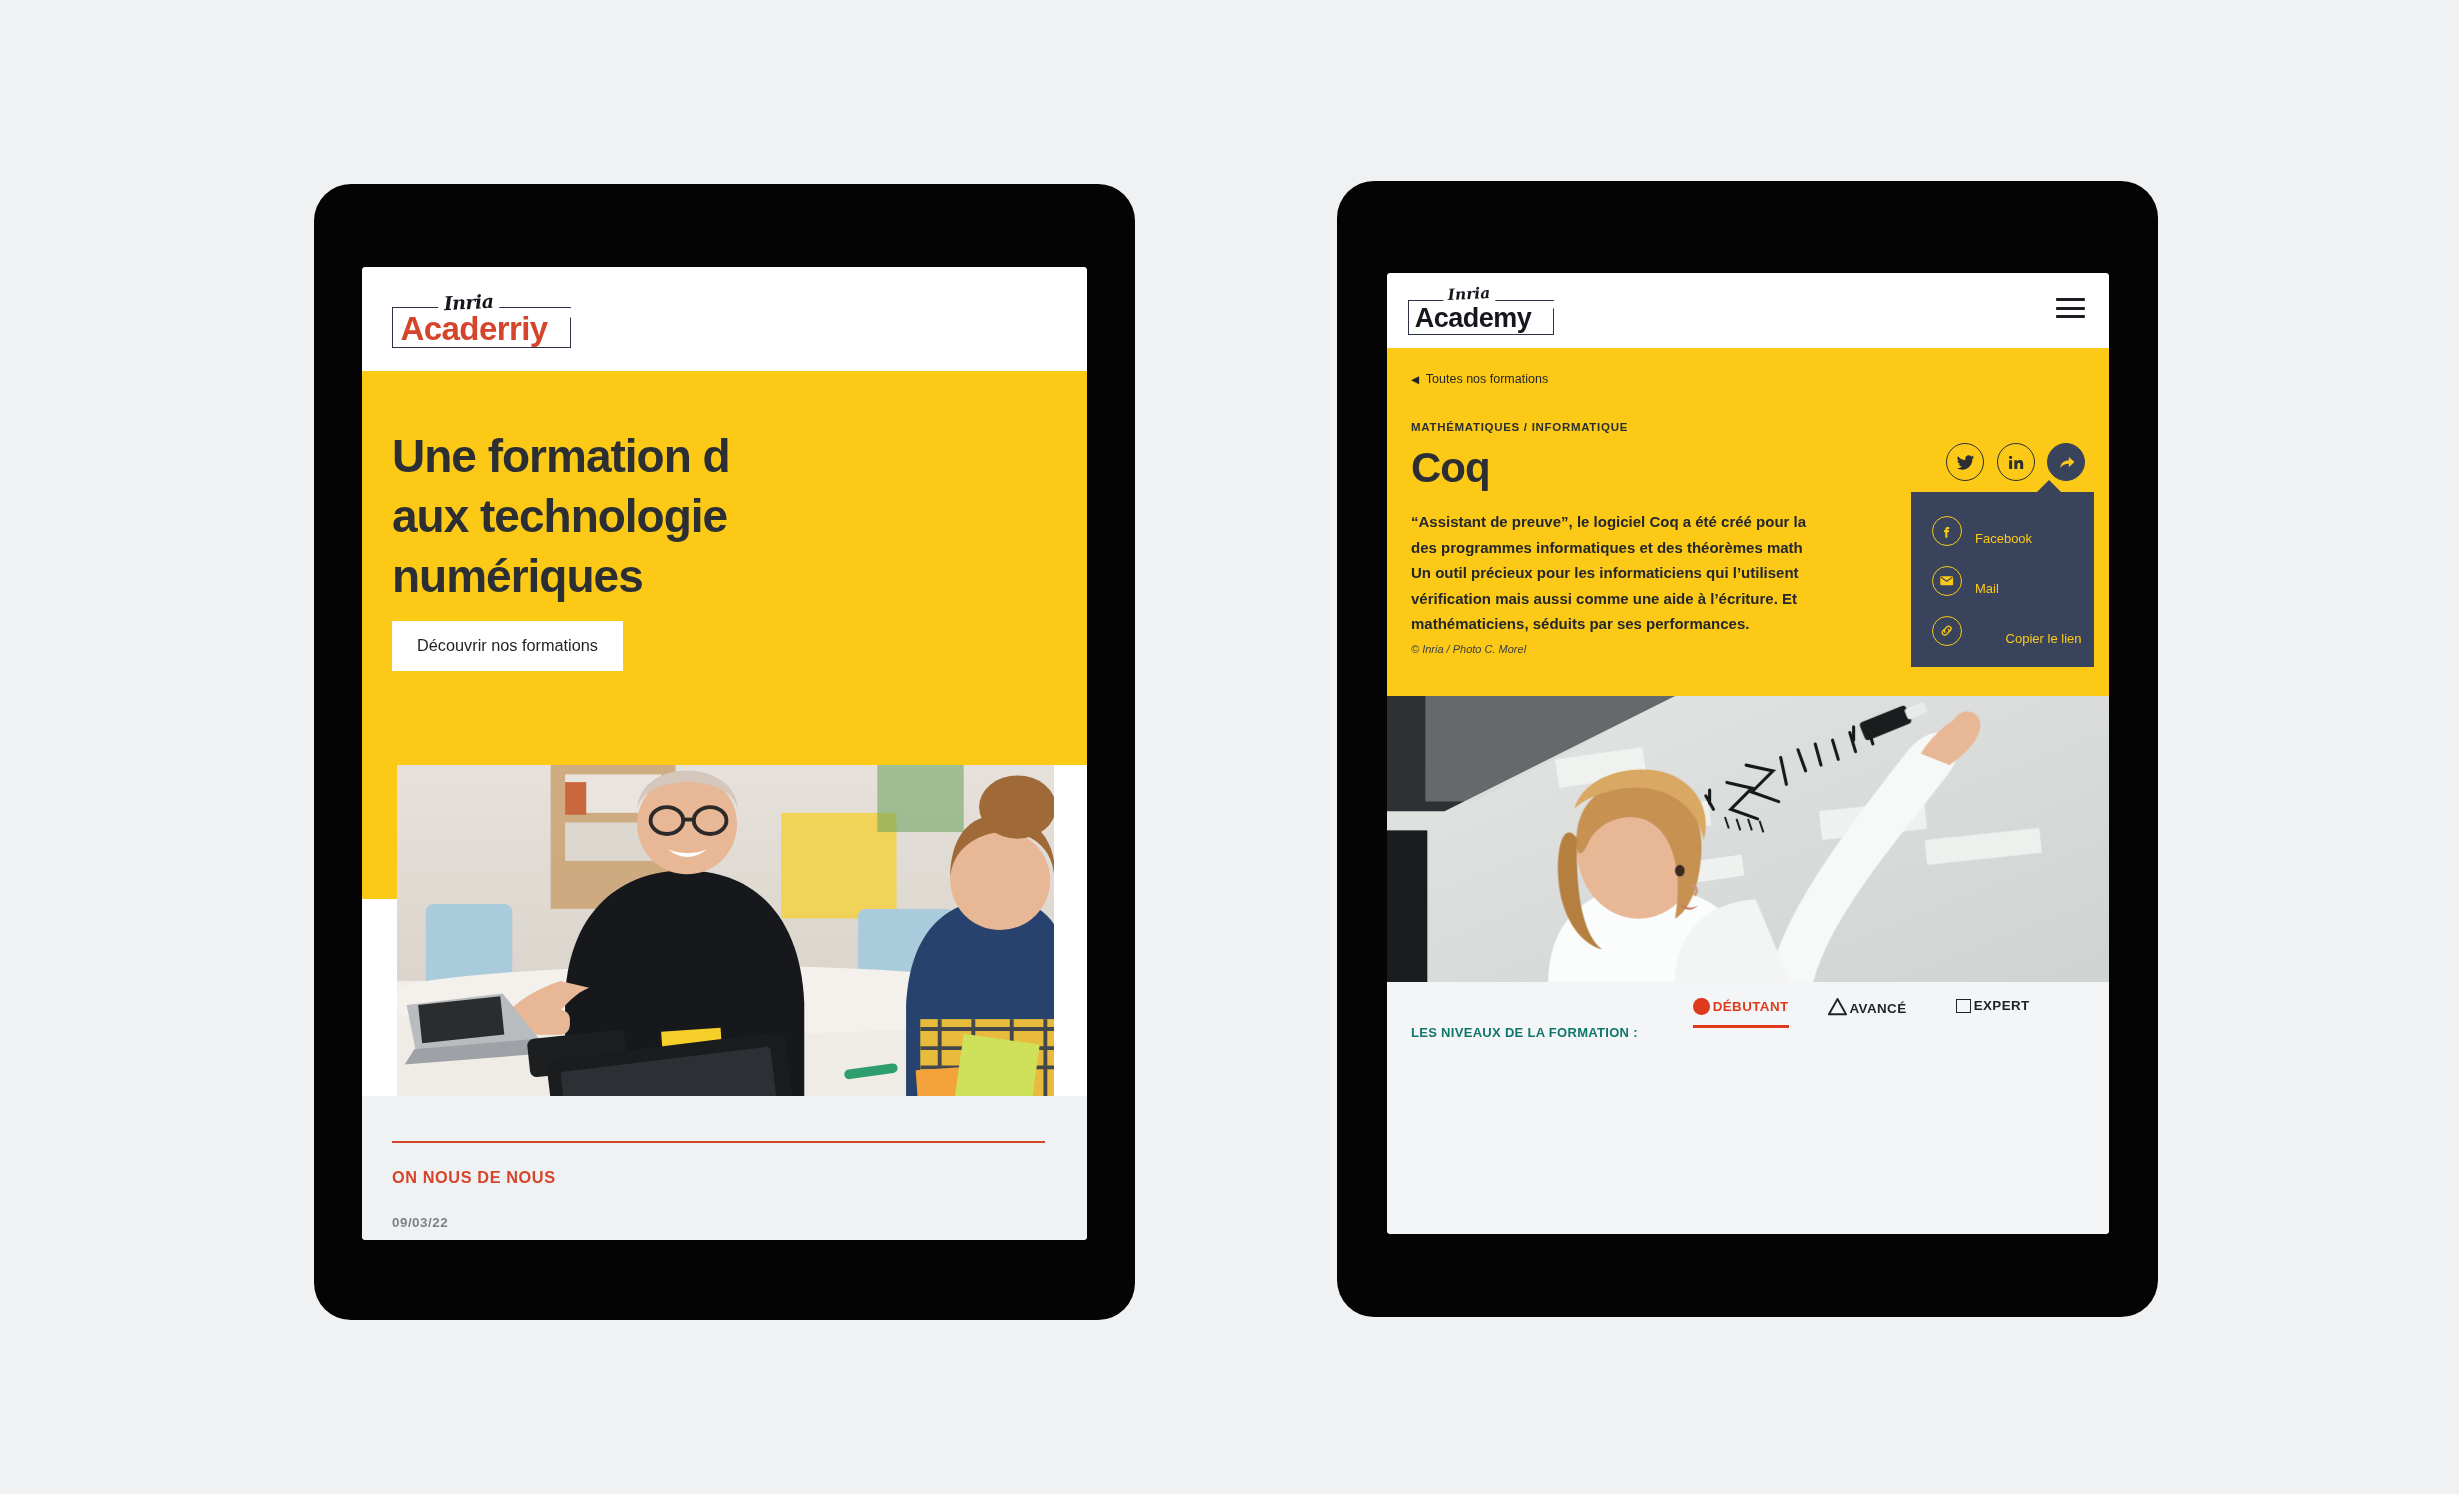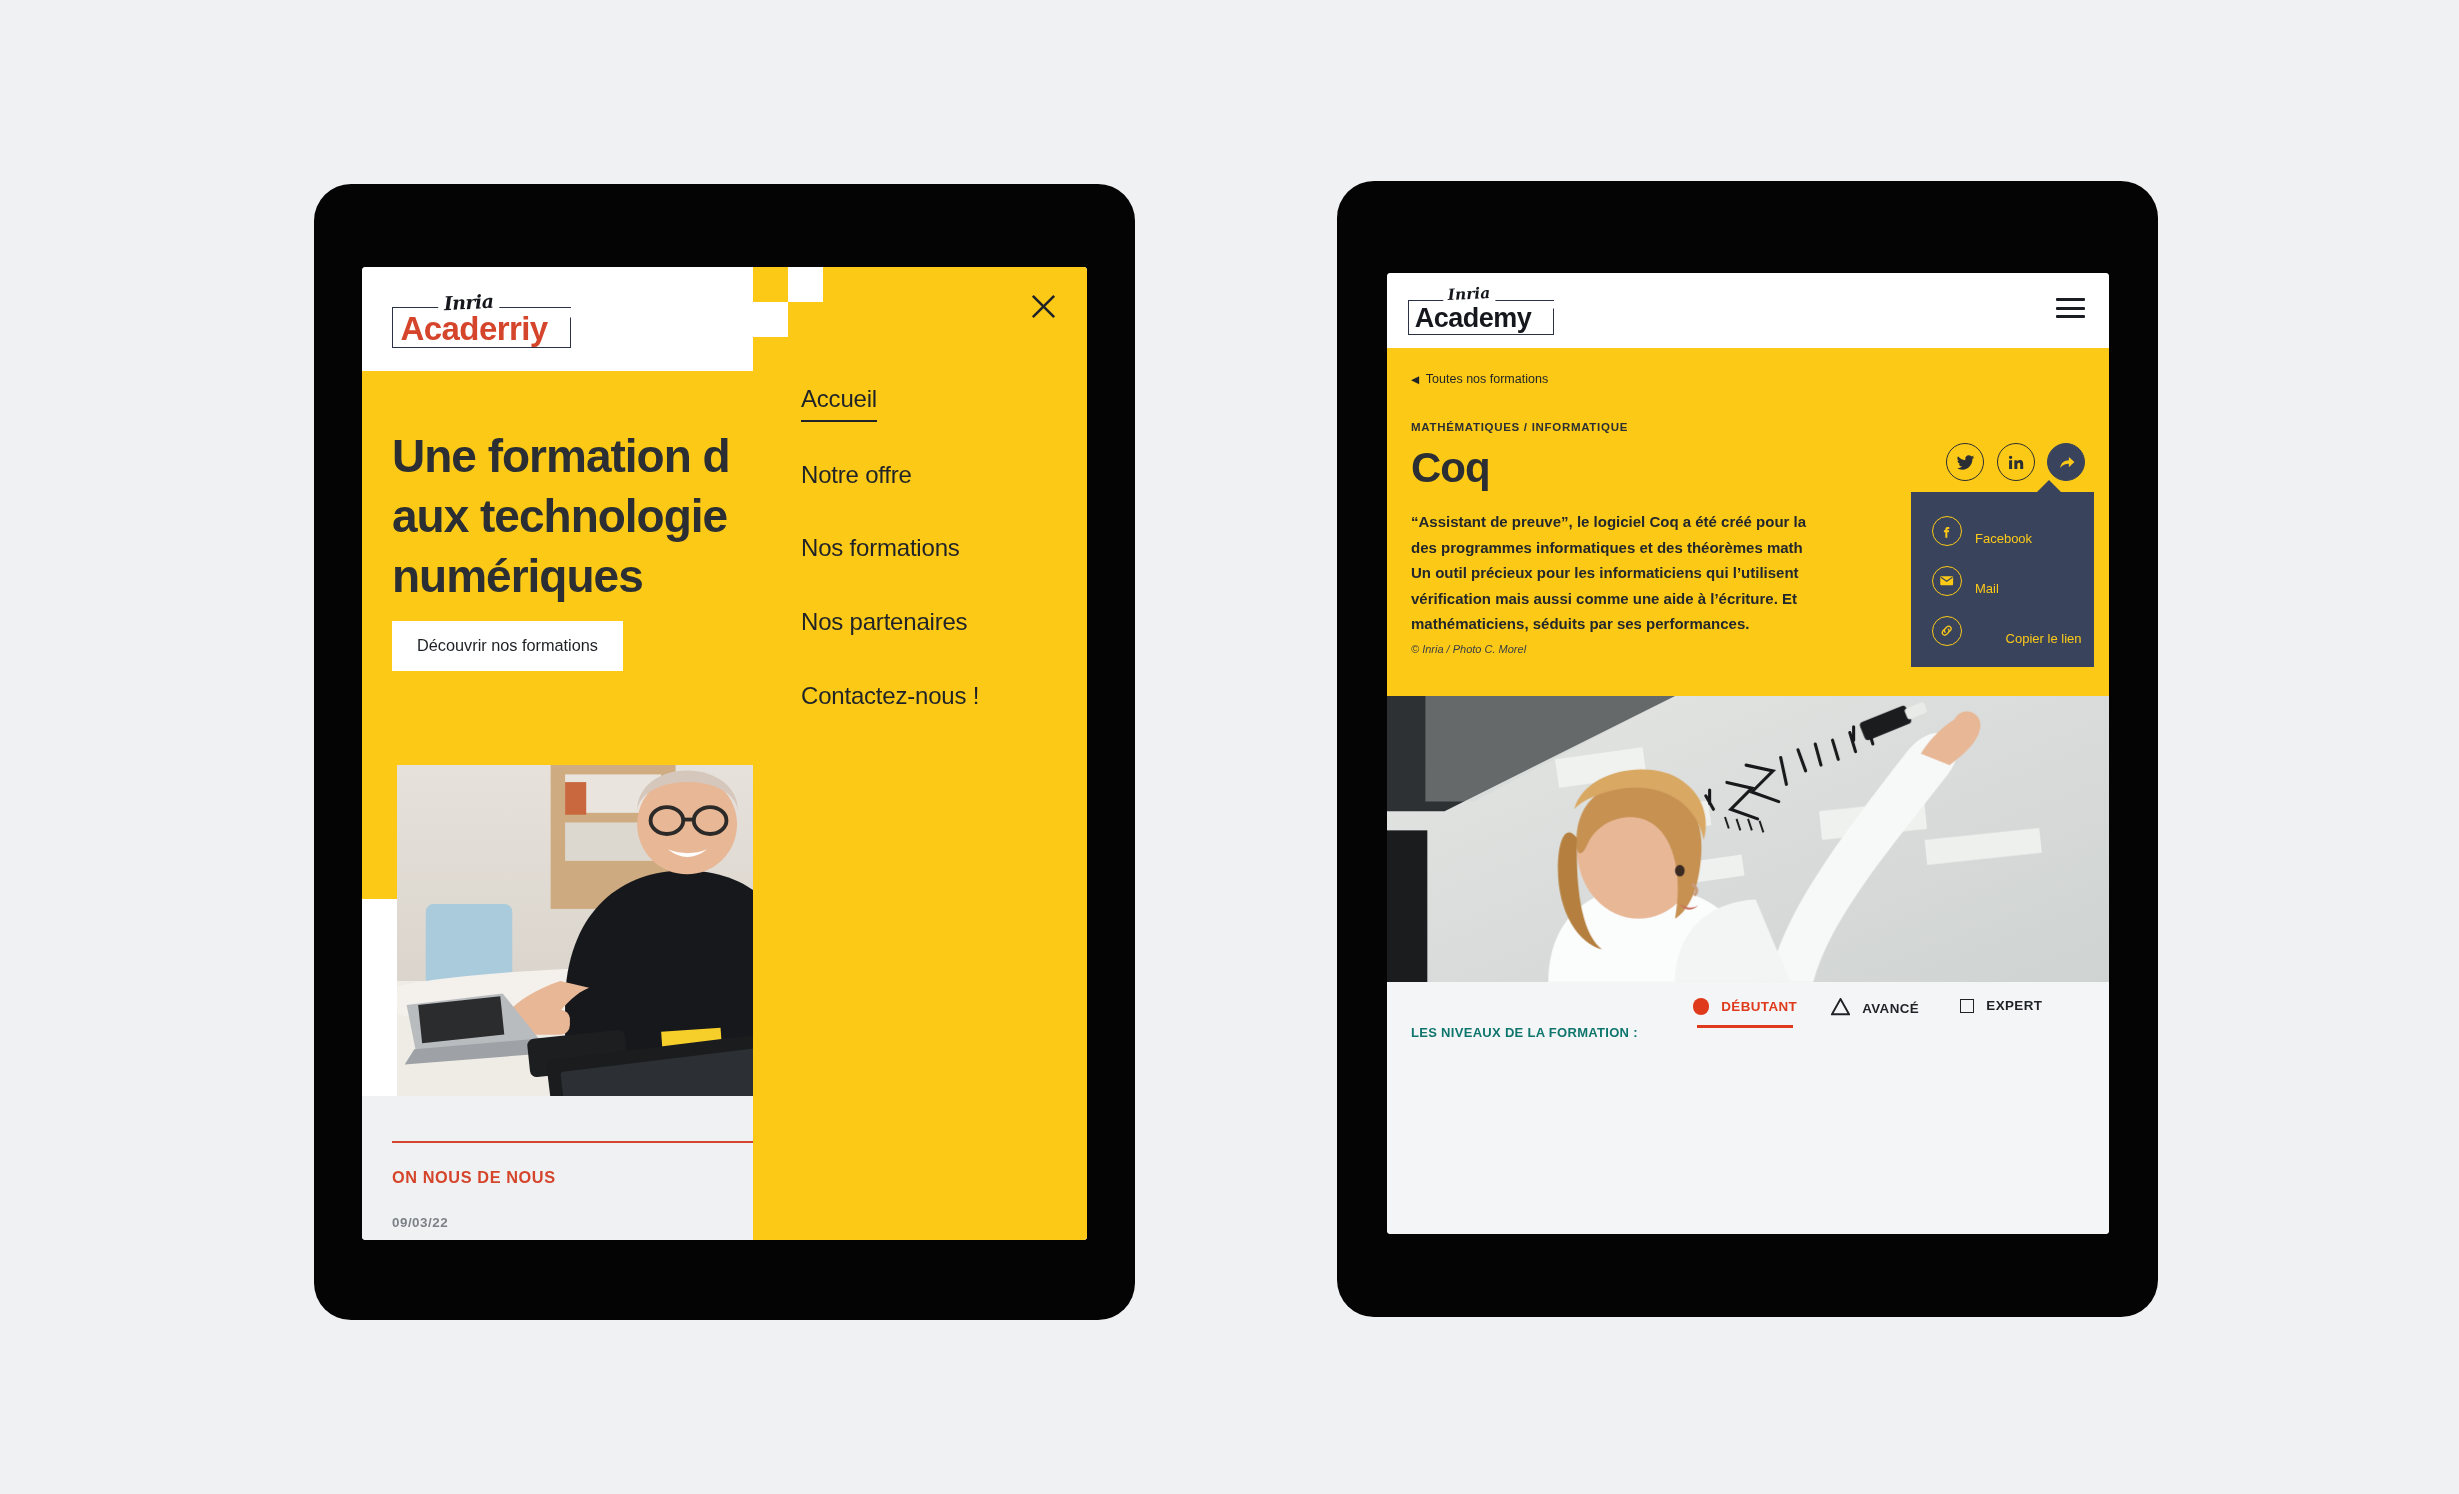--- a/index.html
+++ b/index.html
@@ -241,21 +241,21 @@
   .r-levels {
     position: absolute; left: 0; top: 709px; width: 722px; height: 252px;
     background: #f4f5f6; z-index: 2;
   }
   .lv-label {
     position: absolute; left: 24px; top: 43px;
     font-size: 13px; font-weight: 700; letter-spacing: 0.3px; color: #0f766e;
   }
   .lv-opts { position: absolute; left: 306px; top: 16.3px; display: flex; align-items: flex-start; gap: 30px; }
   .lv { display: flex; flex-direction: column; align-items: center; cursor: pointer; }
-  .lv-inner { display: flex; align-items: center; gap: 12px; }
+  .lv-inner { display: flex; align-items: center; gap: 3px; }
   .lv-txt { font-size: 13.4px; font-weight: 700; letter-spacing: 0.4px; color: #1f2328; }
   .lv.active .lv-txt { color: #e03a1c; }
   .lv-underline { margin-top: 10.6px; width: 96px; height: 2.9px; background: transparent; }
   .lv.active .lv-underline { background: #e03a1c; }
   .shape-circle { width: 16.3px; height: 16.3px; border-radius: 50%; background: #e03a1c; }
   .shape-sq { width: 14.4px; height: 14.4px; border: 1.9px solid #1f2328; }
 </style>
 </head>
 <body>
 
@@ -339,39 +339,20 @@
           <rect x="590" y="280" width="80" height="70" fill="#cfe05a" transform="rotate(8 590 280)"></rect>
         </svg>
       </div>
 
       <div class="l-news">
         <div class="l-rule"></div>
         <div class="l-news-label">ON NOUS DE NOUS</div>
         <div class="l-news-date">09/03/22</div>
       </div>
 
-      <div class="l-menu">
-        <div class="checker">
-          <i class="a"></i>
-          <i class="b"></i>
-        </div>
-        <div class="menu-close">
-          <svg viewBox="0 0 34 34">
-            <line x1="6" y1="6" x2="28" y2="28" stroke="#1f2328" stroke-width="2.6"></line>
-            <line x1="28" y1="6" x2="6" y2="28" stroke="#1f2328" stroke-width="2.6"></line>
-          </svg>
-        </div>
-        <nav class="menu-list">
-          <a class="menu-item active">Accueil</a>
-          <a class="menu-item">Notre offre</a>
-          <a class="menu-item">Nos formations</a>
-          <a class="menu-item">Nos partenaires</a>
-          <a class="menu-item">Contactez-nous !</a>
-        </nav>
-      </div>
 
     </div>
   </div>
 
   <div class="tablet" id="tablet-right">
     <div class="screen" id="screen-right">
 
       <div class="r-header">
         <div class="r-logo-box">
           <div class="r-logo-frame"></div>

